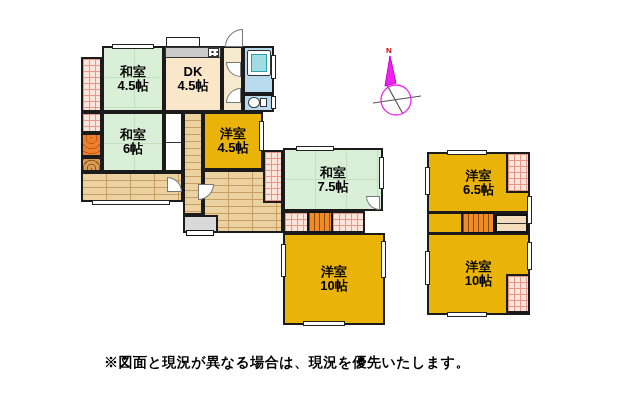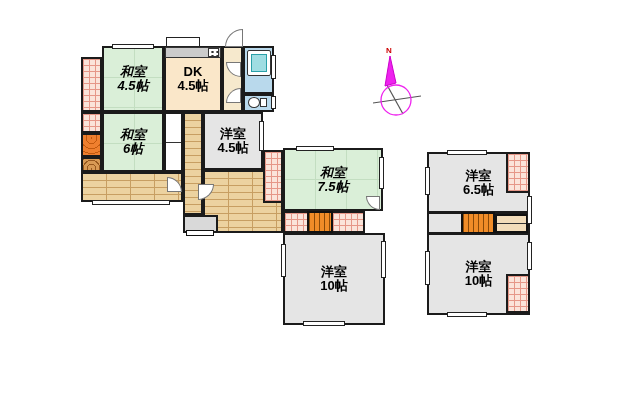--- a/index.html
+++ b/index.html
@@ -5,22 +5,22 @@
   html,body{margin:0;padding:0;background:#fff;}
   #canvas{position:relative;width:640px;height:406px;background:#ffffff;overflow:hidden;
           font-family:"Liberation Sans",sans-serif;}
   .abs{position:absolute;box-sizing:border-box;}
   .room{position:absolute;box-sizing:border-box;border:2px solid #1b1b1b;
         display:flex;align-items:center;justify-content:center;text-align:center;}
   .lbl{font-weight:bold;font-size:13px;line-height:14px;color:#000;white-space:nowrap;}
   .tatami{background-color:#daefd8;
         background-image:linear-gradient(#c3dec1 1px,transparent 1px),
                          linear-gradient(90deg,#c3dec1 1px,transparent 1px);
-        background-size:31px 30px;background-position:-1px -1px;font-style:italic;}
-  .yellow{background:#e5e5e5;}
+        background-size:31px 30px;background-position:-1px -1px;}
+  .yellow{background:#eab308;}
   .peach{background:#fae7c9;}
   .blue{background:#b9d9ec;border:2px solid #1b1b1b;}
   .gray{background:#d9d9d9;border:2px solid #1b1b1b;}
   .tan{background:#f6e9cd;border:2px solid #1b1b1b;}
   .wood{background:#ecd2a0;border:2px solid #1b1b1b;
         background-image:repeating-linear-gradient(transparent 0 6px,#c79e62 6px 7px),
                          repeating-linear-gradient(90deg,transparent 0 23px,#c79e62 23px 24px);}
   .tile{background:#fbe4da;border:2px solid #1b1b1b;
         background-image:repeating-linear-gradient(#e69788 0 1px,transparent 1px 6px),
                          repeating-linear-gradient(90deg,#e69788 0 1px,transparent 1px 6px);}
@@ -165,14 +165,15 @@
   <div class="door" style="left:366px;top:196px;width:14px;height:14px;border-radius:0 0 0 100%"></div>
 
   <svg class="abs" style="left:355px;top:42px" width="75" height="80" viewBox="0 0 75 80">
     <line x1="18" y1="61" x2="66" y2="54" stroke="#555" stroke-width="1.2"></line>
     <line x1="32" y1="43" x2="48" y2="72" stroke="#555" stroke-width="1.2"></line>
     <circle cx="41" cy="58" r="15" fill="none" stroke="#ee22ee" stroke-width="1.3"></circle>
     <polygon points="35,14 30,44 41,41" fill="#ee22ee" stroke="#cc00cc" stroke-width="1"></polygon>
     <text x="31" y="11" fill="#cc0000" font-size="8" font-weight="bold">N</text>
   </svg>
 
+  <div class="note">※図面と現況が異なる場合は、現況を優先いたします。</div>
 
 </div>
 
 </body></html>

